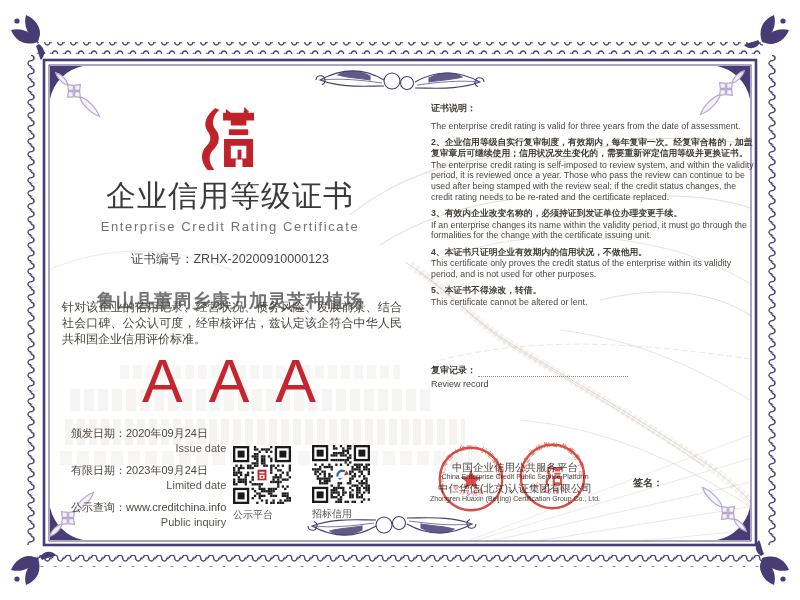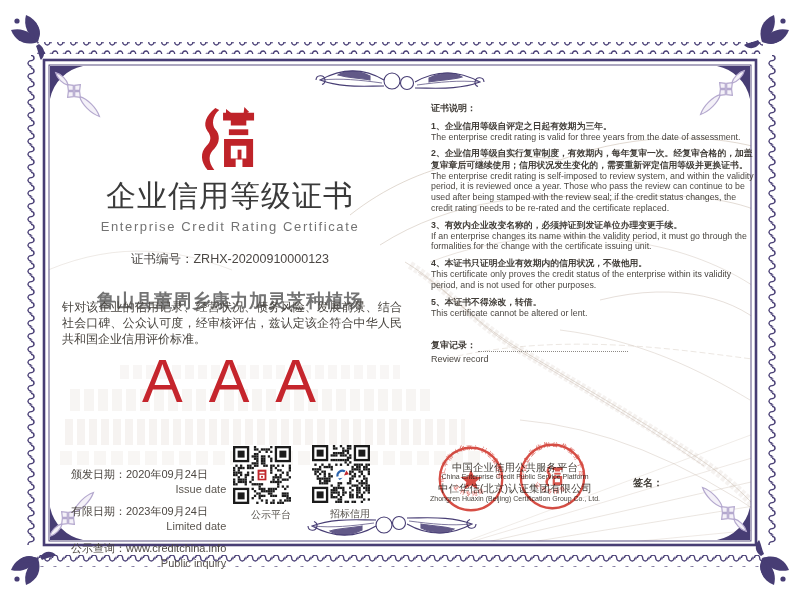--- a/index.html
+++ b/index.html
@@ -22,39 +22,39 @@
               letter-spacing:1.6px;color:#737373;font-weight:400;}
   .cert-no{left:46px;top:251px;width:368px;text-align:center;font-size:12.5px;color:#4b4744;}
   .company-name{left:46px;top:288px;width:368px;text-align:center;font-size:18.5px;
               font-family:"Liberation Serif","DejaVu Serif",serif;font-weight:700;
               color:#737373;letter-spacing:.5px;}
   .statement{left:62px;top:300px;width:340px;font-size:12px;line-height:1.33;
               color:#48443f;text-align:justify;}
   .rating{left:142px;top:351px;font-size:61px;letter-spacing:26px;line-height:1;
               color:#c5252c;font-weight:500;}
 
-  .meta{left:71px;top:467px;}
+  .meta{left:71px;top:426px;}
   .meta .zh{font-size:11px;color:#4c4742;}
   .meta .en{font-size:11px;color:#5b5650;margin:1px 0 9px;text-align:right;}
 
-  .qr-block{width:58px;text-align:right;}
+  .qr-block{width:58px;text-align:left;}
   .qr-left{left:233px;top:446px;}
   .qr-right{left:312px;top:445px;}
   .qr-block svg{width:58px;height:58px;background:#fff;}
   .qr-label{margin-top:4px;font-size:10px;color:#55504a;}
 
   
   .desc{left:431px;top:103px;width:323px;color:#4a4641;}
   .desc .h-zh{font-size:9px;font-weight:700;color:#403c37;line-height:1.3;}
   .desc .h-en{font-size:9px;line-height:1.3;margin-bottom:4px;}
   .desc .item{margin-top:6px;}
   .desc .zh{font-size:8.8px;font-weight:700;color:#403c37;line-height:1.26;}
   .desc .en{font-size:8.8px;line-height:1.22;}
 
-  .review{left:431px;top:339px;width:305px;}
+  .review{left:431px;top:364px;width:305px;}
   .review .row{display:flex;align-items:flex-end;}
   .review .lbl{font-size:9px;font-weight:700;color:#403c37;white-space:nowrap;}
   .review .dots{flex:0 0 150px;border-bottom:1px dotted #8d8a86;height:9px;margin-left:2px;}
   .review .en{font-size:9px;color:#4a4641;margin-top:2px;}
 
   .issuer{left:416px;top:461px;width:198px;text-align:center;color:#4a453f;}
   .issuer .o-zh{font-size:10.5px;line-height:1.18;}
   .issuer .o-en{font-size:7px;line-height:1.25;}
 
   .signature{left:633px;top:476px;font-size:10px;color:#403c37;font-weight:bold;}
@@ -610,21 +610,20 @@
    <path d="M11,13.6 a2.1,2.1 0 0,1 3.2,-2.2" stroke="#2a63ae" stroke-width="0.9" fill="none"></path>
    <path d="M14.8,11 l-1,2.1 2.1,-0.5 z" fill="#c0272c"></path>
    <path d="M11.2,14.4 l2,-0.3 -1.2,1 z" fill="#2a63ae"></path>
       </svg>
     <div class="qr-label">招标信用</div>
   </div>
 
   <div class="abs content desc">
     <div class="h-zh">证书说明：</div>
     <div class="item">
-      <div class="zh">1、企业信用等级自评定之日起有效期为三年。</div>
       <div class="en">The enterprise credit rating is valid for three years from the date of assessment.</div>
     </div>
     <div class="item">
       <div class="zh">2、企业信用等级自实行复审制度，有效期内，每年复审一次。经复审合格的，加盖复审章后可继续使用；信用状况发生变化的，需要重新评定信用等级并更换证书。</div>
       <div class="en">The enterprise credit rating is self-imposed to review system, and within the validity period, it is reviewed once a year. Those who pass the review can continue to be used after being stamped with the review seal; if the credit status changes, the credit rating needs to be re-rated and the certificate replaced.</div>
     </div>
     <div class="item">
       <div class="zh">3、有效内企业改变名称的，必须持证到发证单位办理变更手续。</div>
       <div class="en">If an enterprise changes its name within the validity period, it must go through the formalities for the change with the certificate issuing unit.</div>
     </div>

